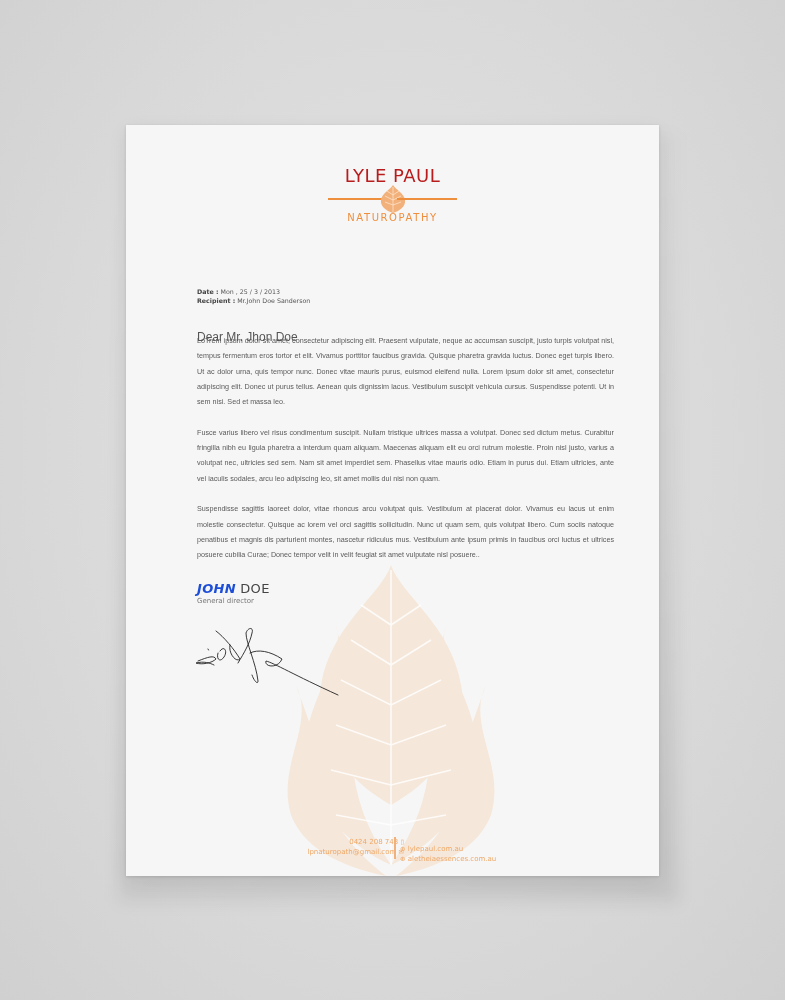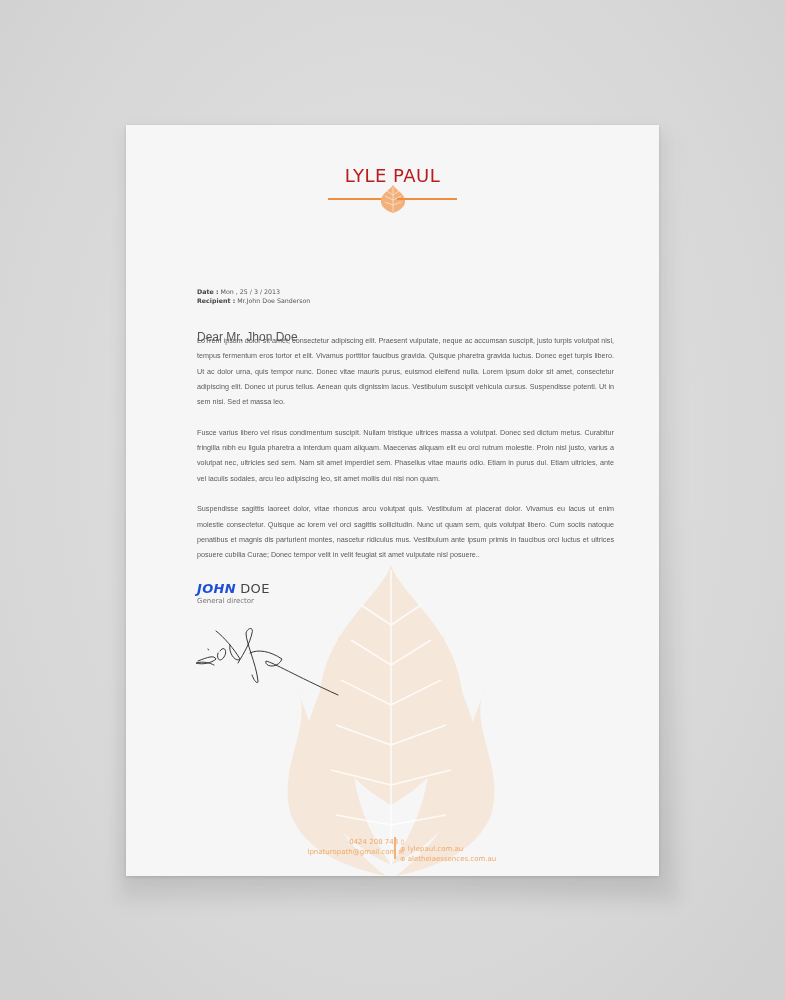--- a/index.html
+++ b/index.html
@@ -76,20 +76,21 @@
   <div class="logo">
     <div class="logo-title">LYLE PAUL</div>
     <div class="logo-mid">
       <div class="logo-line l"></div>
       <svg class="logo-leaf" viewBox="0 0 30 28">
         <path d="M15 0 C18 5 26 8 27 15 C28 21 22 26 15 28 C8 26 2 21 3 15 C4 8 12 5 15 0Z" fill="#f2b07a"></path>
         <path d="M15 2 L15 27 M15 10 L9 6 M15 10 L21 6 M15 15 L7 11 M15 15 L23 11 M15 20 L7 17 M15 20 L23 17" stroke="#fbe3cd" stroke-width="0.8" fill="none"></path>
       </svg>
       <div class="logo-line r"></div>
     </div>
+    <div class="logo-sub">NATUROPATHY</div>
   </div>
 
   <div class="meta">
     <div>
       <b>Date :</b>
       <span>Mon , 25 / 3 / 2013</span>
     </div>
     <div>
       <b>Recipient :</b>
       <span>Mr.John Doe Sanderson</span>

